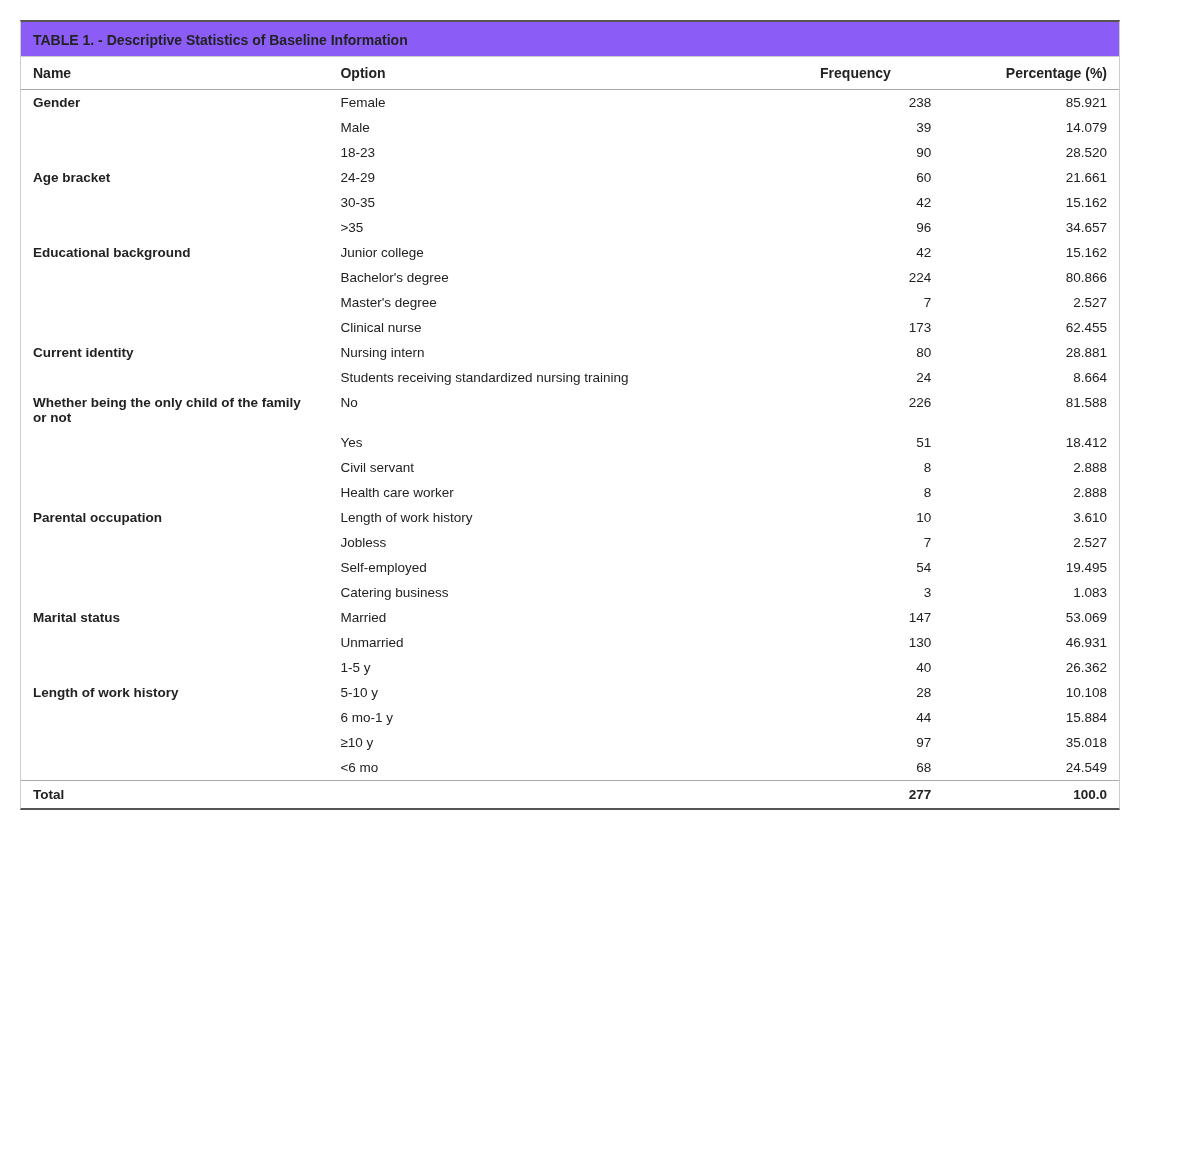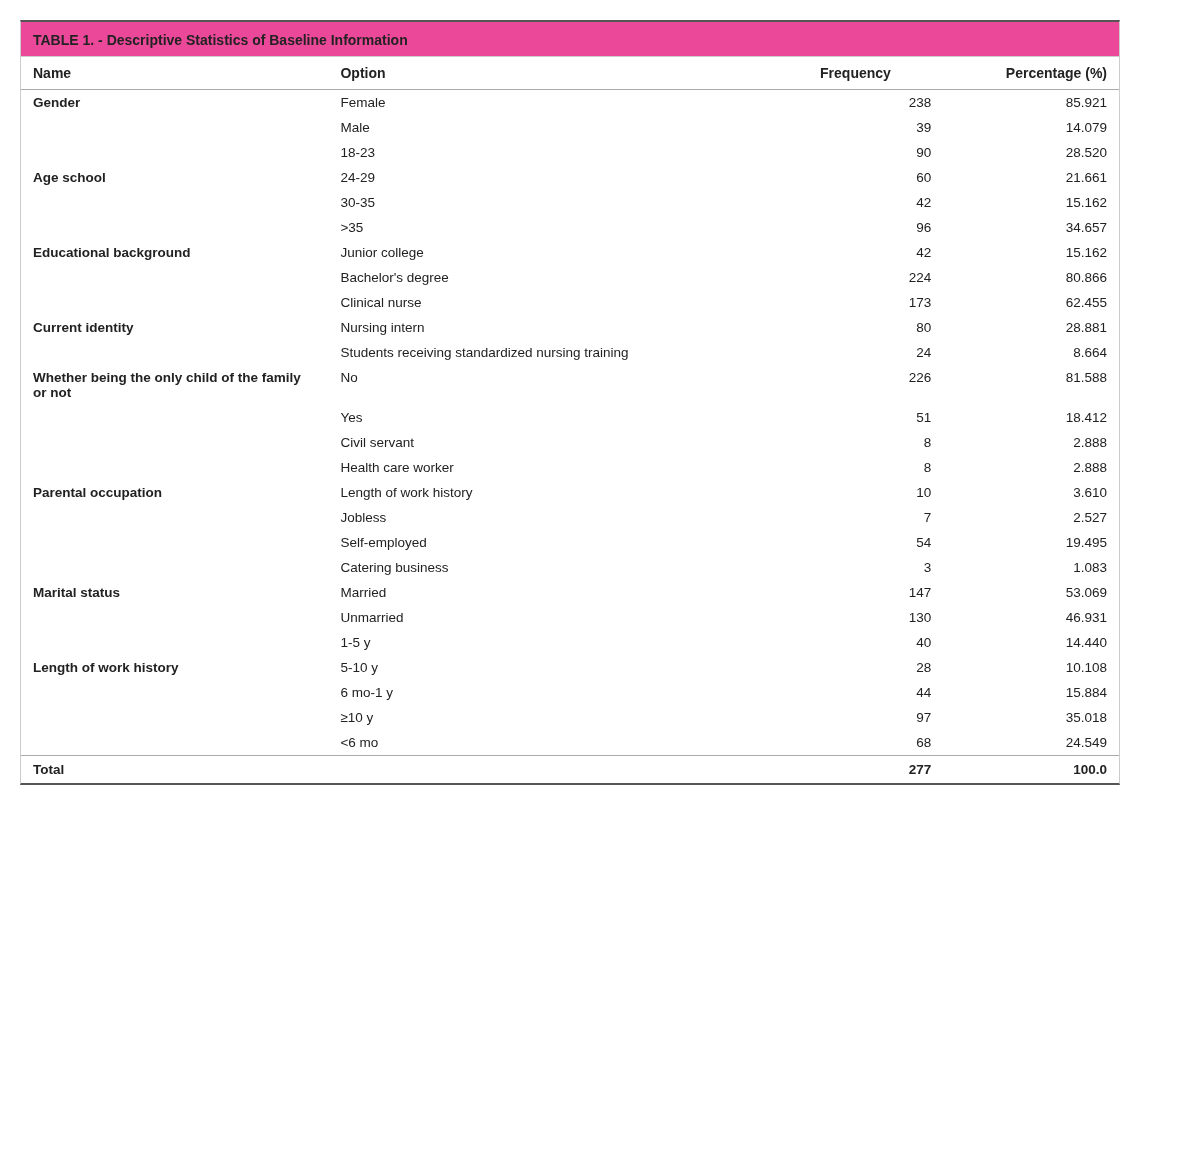--- a/index.html
+++ b/index.html
@@ -19,21 +19,21 @@
       max-width: 1100px;
       border: 1px solid #ccc;
       border-top: 2px solid #555;
       border-bottom: 2px solid #555;
     }
     .table-title {
       padding: 10px 12px 8px 12px;
       font-weight: bold;
       font-size: 14px;
       border-bottom: 1px solid #ccc;
-      background: #ec4899;
+      background: #8b5cf6;
     }
     table {
       width: 100%;
       border-collapse: collapse;
     }
     thead tr th {
       padding: 8px 12px;
       font-weight: bold;
       text-align: left;
       border-bottom: 1px solid #aaa;
@@ -100,21 +100,21 @@
           <td class="freq-col">39</td>
           <td class="pct-col">14.079</td>
         </tr>
         <tr>
           <td class="name-col"></td>
           <td class="option-col">18-23</td>
           <td class="freq-col">90</td>
           <td class="pct-col">28.520</td>
         </tr>
         <tr>
-          <td class="name-col">Age school</td>
+          <td class="name-col">Age bracket</td>
           <td class="option-col">24-29</td>
           <td class="freq-col">60</td>
           <td class="pct-col">21.661</td>
         </tr>
         <tr>
           <td class="name-col"></td>
           <td class="option-col">30-35</td>
           <td class="freq-col">42</td>
           <td class="pct-col">15.162</td>
         </tr>
@@ -131,20 +131,26 @@
           <td class="pct-col">15.162</td>
         </tr>
         <tr>
           <td class="name-col"></td>
           <td class="option-col">Bachelor's degree</td>
           <td class="freq-col">224</td>
           <td class="pct-col">80.866</td>
         </tr>
         <tr>
           <td class="name-col"></td>
+          <td class="option-col">Master's degree</td>
+          <td class="freq-col">7</td>
+          <td class="pct-col">2.527</td>
+        </tr>
+        <tr>
+          <td class="name-col"></td>
           <td class="option-col">Clinical nurse</td>
           <td class="freq-col">173</td>
           <td class="pct-col">62.455</td>
         </tr>
         <tr>
           <td class="name-col">Current identity</td>
           <td class="option-col">Nursing intern</td>
           <td class="freq-col">80</td>
           <td class="pct-col">28.881</td>
         </tr>
@@ -211,21 +217,21 @@
         <tr>
           <td class="name-col"></td>
           <td class="option-col">Unmarried</td>
           <td class="freq-col">130</td>
           <td class="pct-col">46.931</td>
         </tr>
         <tr>
           <td class="name-col"></td>
           <td class="option-col">1-5 y</td>
           <td class="freq-col">40</td>
-          <td class="pct-col">14.440</td>
+          <td class="pct-col">26.362</td>
         </tr>
         <tr>
           <td class="name-col">Length of work history</td>
           <td class="option-col">5-10 y</td>
           <td class="freq-col">28</td>
           <td class="pct-col">10.108</td>
         </tr>
         <tr>
           <td class="name-col"></td>
           <td class="option-col">6 mo-1 y</td>

